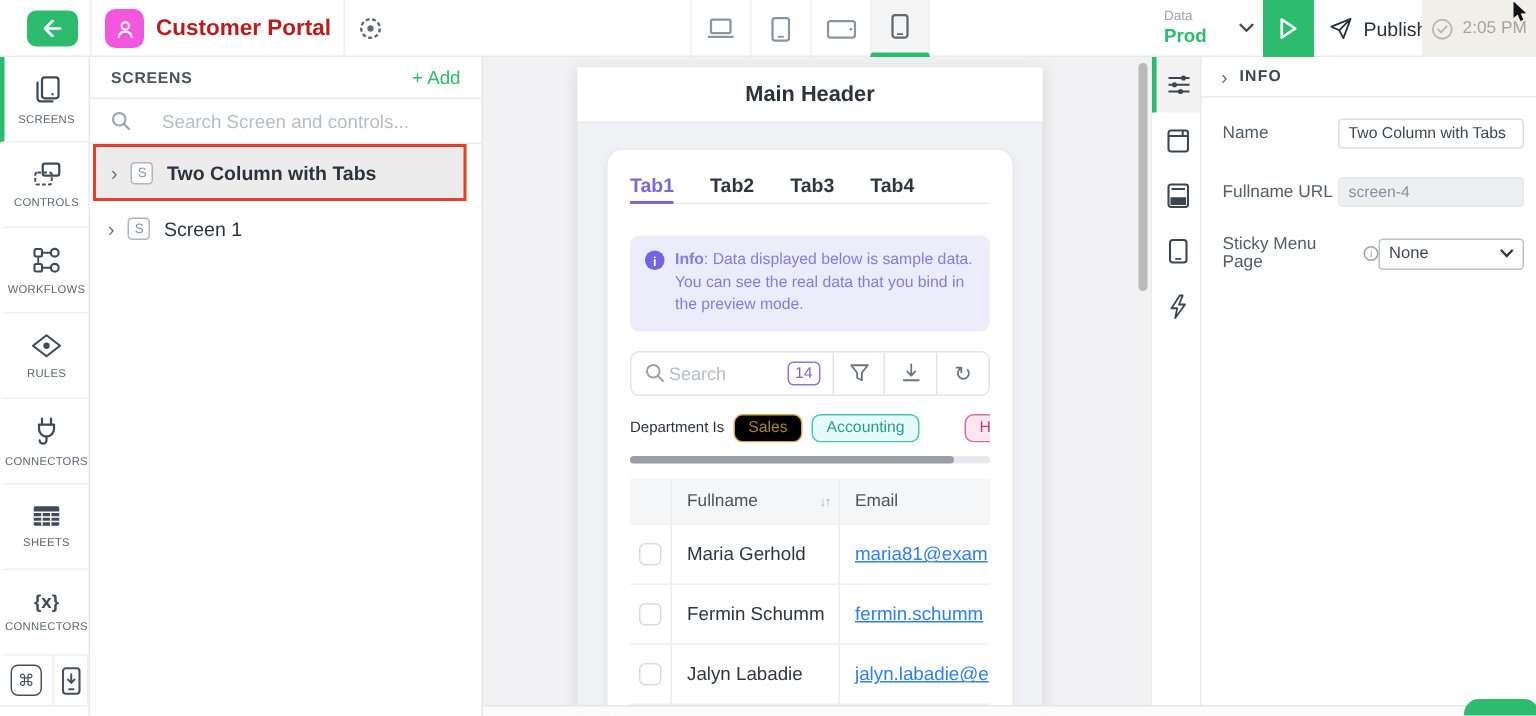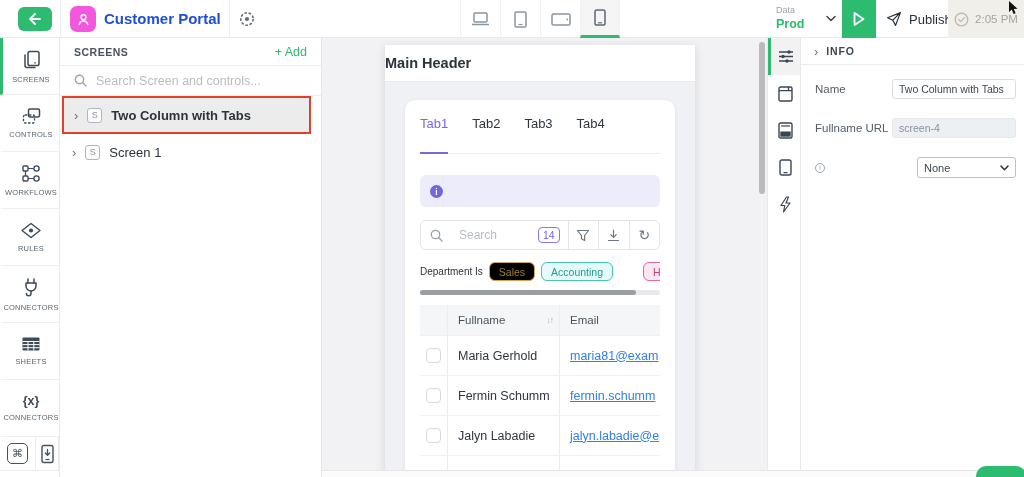--- a/index.html
+++ b/index.html
@@ -5,21 +5,21 @@
   * { margin:0; padding:0; box-sizing:border-box; }
   html,body { width:1024px; height:477px; overflow:hidden; }
   body { font-family:"Liberation Sans", sans-serif; color:#2b333c; background:#fff; position:relative; }
   .abs { position:absolute; }
 
   
   .topbar { left:0; top:0; width:1024px; height:38px; background:#fff; border-bottom:1px solid #e9e9e9; z-index:5; }
   .back-btn { left:18px; top:7px; width:34px; height:24px; background:#2cbb6f; border-radius:6px; display:flex; align-items:center; justify-content:center; cursor:pointer; }
   .tb-sep { top:0; width:1px; height:38px; background:#ececee; }
   .app-icon { left:70px; top:6px; width:26px; height:26px; background:#f257dd; border-radius:7px; display:flex; align-items:center; justify-content:center; }
-  .app-title { left:104px; top:0; height:38px; line-height:38px; font-size:15px; font-weight:700; color:#1d4ed8; }
+  .app-title { left:104px; top:0; height:38px; line-height:38px; font-size:15px; font-weight:700; color:#b91c1c; }
   .gear-wrap { left:238px; top:10px; width:18px; height:18px; }
   .device-group { left:460px; top:0; height:38px; display:flex; }
   .device-cell { width:40px; height:38px; border-left:1px solid #f0f0f0; display:flex; align-items:center; justify-content:center; cursor:pointer; }
   .device-cell:last-child { border-right:1px solid #f0f0f0; }
   .device-cell.active { background:#f5f5f5; border-bottom:3px solid #2cbb6f; }
   .env { left:776px; top:5px; line-height:1.15; cursor:pointer; }
   .env .env-label { font-size:9px; color:#9aa4ad; display:block; }
   .env .env-value { font-size:12.5px; color:#2cbb6f; font-weight:600; display:block; margin-top:2px; }
   .env-chevron { left:826px; top:15px; }
   .play-btn { left:842px; top:0; width:34px; height:38px; background:#2cbb6f; display:flex; align-items:center; justify-content:center; cursor:pointer; }
@@ -38,44 +38,44 @@
   .bottom-cell { height:34px; display:flex; align-items:center; justify-content:center; border-right:1px solid #ececec; border-bottom:1px solid #ececec; cursor:pointer; }
   .bottom-cell.c1 { width:36px; }
   .bottom-cell.c2 { width:23px; }
   .cmd-box { width:21px; height:21px; border:1.5px solid #44525e; border-radius:5px; display:flex; align-items:center; justify-content:center; font-size:11px; color:#44525e; }
 
   
   .screens-panel { left:60px; top:38px; width:262px; height:439px; background:#fff; border-right:1px solid #e4e4e4; }
   .sp-header { height:28px; display:flex; align-items:center; justify-content:space-between; padding:0 14px; border-bottom:1px solid #ececee; }
   .sp-title { font-size:10.5px; font-weight:600; letter-spacing:.5px; color:#49535d; }
   .sp-add { font-size:12.5px; color:#2cbb6f; cursor:pointer; }
-  .sp-search { height:30px; display:flex; align-items:center; gap:9px; padding:0 14px; border-bottom:1px solid #ececee; }
+  .sp-search { height:30px; display:flex; align-items:center; gap:21px; padding:0 14px; border-bottom:1px solid #ececee; }
   .sp-search input { border:none; outline:none; background:transparent; font-size:12.5px; color:#49535d; width:200px; font-family:inherit; }
   .sp-search input::placeholder { color:#b7bdc4; }
   .screen-item { height:36px; display:flex; align-items:center; gap:9px; padding:0 12px; cursor:pointer; }
   .screen-item.selected { background:#ececec; border:2px solid #e2402c; margin:0 10px 0 2px; height:38px; padding:0 10px; }
   .chev { font-size:13px; color:#67727c; line-height:1; }
   .s-badge { width:15px; height:15px; border:1px solid #aeb6bd; border-radius:3px; font-size:9px; color:#8a959e; display:flex; align-items:center; justify-content:center; background:#fdfdfd; }
   .screen-label { font-size:13px; color:#2b333c; }
   .screen-item.selected .screen-label { font-weight:600; }
 
   
   .stage { left:322px; top:38px; width:445px; height:439px; background:#f2f2f4; overflow:hidden; }
   .phone { left:63px; top:7px; width:310px; height:470px; background:#f0f1f4; border-radius:2px; box-shadow:0 2px 10px rgba(40,40,60,.14); }
-  .phone-header { height:37px; background:#fff; border-bottom:1px solid #e9eaee; line-height:37px; font-size:14.5px; font-weight:700; color:#2b333c; }
+  .phone-header { height:37px; background:#fff; border-bottom:1px solid #e9eaee; text-align:center; line-height:37px; font-size:14.5px; font-weight:700; color:#2b333c; }
   .card { margin:18px 20px 0 20px; background:#fff; border-radius:10px; box-shadow:0 1px 4px rgba(31,31,61,.07); padding:14px 15px; height:420px; overflow:hidden; }
   .tabs-row { display:flex; gap:24px; border-bottom:1px solid #ebecef; margin-top:2px; }
-  .tab { font-size:13px; font-weight:400; color:#2f3640; padding-bottom:21px; border-bottom:2px solid transparent; margin-bottom:-1px; cursor:pointer; }
+  .tab { font-size:13px; font-weight:700; color:#2f3640; padding-bottom:3px; border-bottom:2px solid transparent; margin-bottom:-1px; cursor:pointer; }
   .tab.active { color:#7668e2; border-bottom-color:#7668e2; }
   .alert { margin-top:21px; background:#edecfb; border-radius:6px; padding:9px 11px 9px 10px; display:flex; gap:7px; }
   .info-dot { width:13px; height:13px; min-width:13px; border-radius:50%; background:#7266e0; color:#fff; font-size:8.5px; font-weight:700; display:flex; align-items:center; justify-content:center; margin-top:1px; }
   .alert-text { font-size:10.5px; line-height:1.45; color:#847ae8; }
   .alert-text b { font-weight:700; }
   .toolbar { margin-top:13px; height:30px; border:1px solid #e3e4e8; border-radius:6px; display:flex; align-items:stretch; overflow:hidden; }
-  .tb-search { flex:1; display:flex; align-items:center; gap:16px; padding:0 9px; }
+  .tb-search { flex:1; display:flex; align-items:center; gap:3px; padding:0 9px; }
   .tb-search input { border:none; outline:none; background:transparent; font-size:12px; width:70px; font-family:inherit; }
   .tb-search input::placeholder { color:#b7bdc4; }
   .count-badge { align-self:center; border:1px solid #8478e6; color:#7367e3; border-radius:4px; font-size:10.5px; padding:1px 4px; margin-right:8px; }
   .tb-btn { width:37px; border-left:1px solid #e3e4e8; display:flex; align-items:center; justify-content:center; cursor:pointer; color:#6a7580; }
   .refresh-glyph { font-size:14px; color:#6a7580; }
   .filter-row { margin-top:12px; display:flex; align-items:center; gap:6px; white-space:nowrap; overflow:hidden; }
   .filter-label { font-size:10px; color:#2b333c; }
   .chip { font-size:10.5px; padding:2.5px 9px; border-radius:6px; border:1.5px solid; cursor:pointer; }
   .chip0 { border-color:#cfa84f; background:#000000; color:#a0812e; }
   .chip1 { border-color:#45c4b8; background:#e6faf8; color:#1f9e93; }
@@ -336,20 +336,21 @@
 
       <div class="tabs-row">
         <span class="tab active">Tab1</span>
         <span class="tab">Tab2</span>
         <span class="tab">Tab3</span>
         <span class="tab">Tab4</span>
       </div>
 
       <div class="alert">
         <span class="info-dot">i</span>
+        <span class="alert-text"><b>Info</b><span>: Data displayed below is sample data. You can see the real data that you bind in the preview mode.</span></span>
       </div>
 
       <div class="toolbar">
         <div class="tb-search">
           <span>
               <svg width="13" height="13" viewBox="0 0 13 13">
                 <circle cx="5.5" cy="5.5" r="4.2" stroke="#99a1a9" stroke-width="1.3" fill="none"></circle>
                 <path d="M8.8 8.8 L12 12" stroke="#99a1a9" stroke-width="1.3" stroke-linecap="round"></path>
               </svg>
             </span>
@@ -500,20 +501,21 @@
     <div class="field-row">
       <span class="field-label">Name</span>
       <input class="text-input field-ctrl" type="text" value="Two Column with Tabs" style="">
     </div>
     <div class="field-row">
       <span class="field-label">Fullname URL</span>
       <input class="text-input disabled field-ctrl" type="text" disabled="" value="screen-4" style="">
     </div>
     <div class="field-row">
       <span class="field-label">
+        <span>Sticky Menu Page</span>
         <span class="mini-info">i</span>
       </span>
       <div class="select narrow field-ctrl">
         <span class="select-value">None</span>
         <span>
             <svg width="9" height="6" viewBox="0 0 9 6">
               <path d="M1 1 L4.5 4.7 L8 1" stroke="#2b333c" stroke-width="1.5" fill="none" stroke-linecap="round"></path>
             </svg>
           </span>
       </div>

